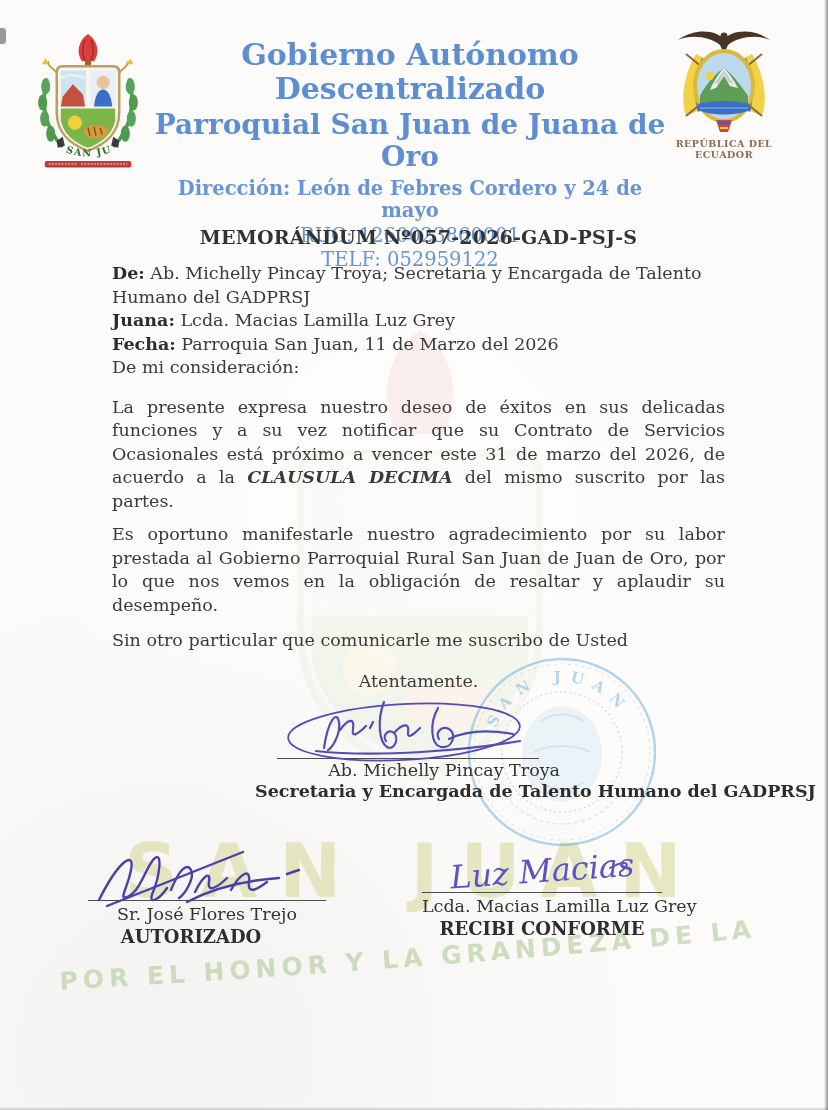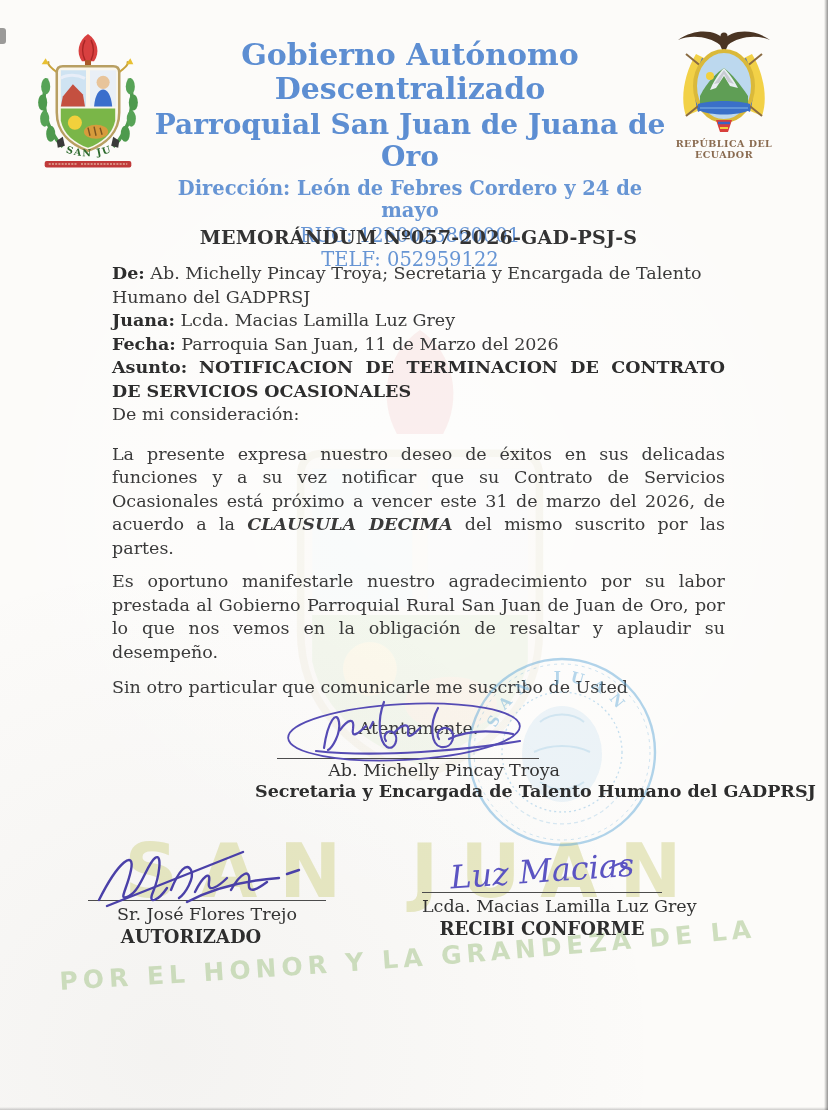--- a/index.html
+++ b/index.html
@@ -168,21 +168,20 @@
     <div class="l4">RUC: 1260023860001</div>
     <div class="l5">TELF: 052959122</div>
   </div>
 
   <div class="content">
     <p class="memo-title">MEMORÁNDUM Nº057-2026-GAD-PSJ-S</p>
 
     <p class="field"><span class="lbl">De:</span> <span>Ab. Michelly Pincay Troya; Secretaria y Encargada de Talento Humano del GADPRSJ</span></p>
     <p class="field"><span class="lbl">Juana:</span> <span>Lcda. Macias Lamilla Luz Grey</span></p>
     <p class="field"><span class="lbl">Fecha:</span> <span>Parroquia San Juan, 11 de Marzo del 2026</span></p>
-    <p class="field just"><span class="lbl">Asunto:</span> <span class="asunto-val">NOTIFICACION DE TERMINACION DE CONTRATO DE SERVICIOS OCASIONALES</span></p>
     <p class="field">De mi consideración:</p>
 
     <p class="para mt16"><span>La presente expresa nuestro deseo de éxitos en sus delicadas funciones y a su vez notificar que su Contrato de Servicios Ocasionales está próximo a vencer este 31 de marzo del 2026, de acuerdo a la </span><span class="emph">CLAUSULA DECIMA</span><span> del mismo suscrito por las partes.</span></p>
     <p class="para mt10">Es oportuno manifestarle nuestro agradecimiento por su labor prestada al Gobierno Parroquial Rural San Juan de Juan de Oro, por lo que nos vemos en la obligación de resaltar y aplaudir su desempeño.</p>
     <p class="para mt12">Sin otro particular que comunicarle me suscribo de Usted</p>
 
     <p class="closing">Atentamente.</p>
   </div>
 
   <svg class="stamp" viewBox="0 0 200 200">

